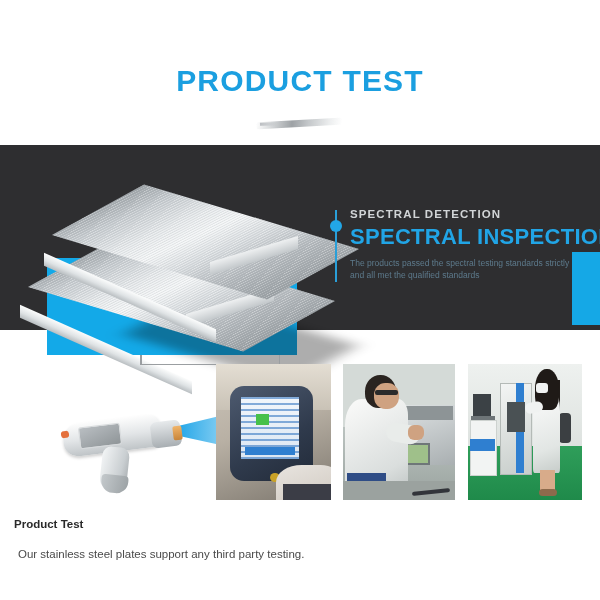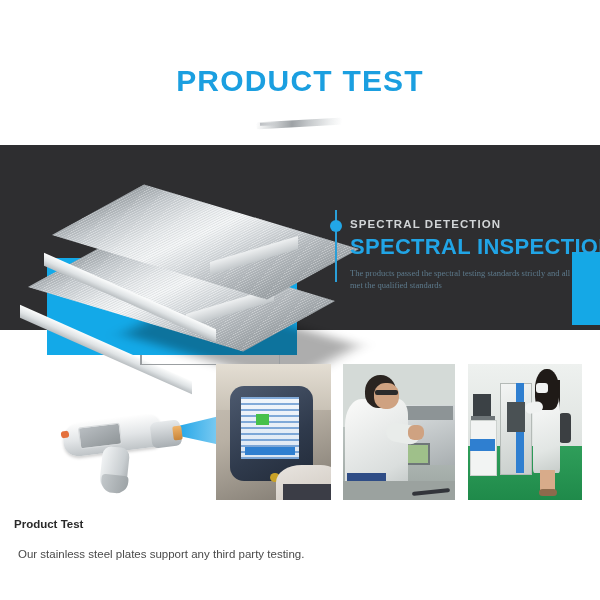--- a/index.html
+++ b/index.html
@@ -62,32 +62,32 @@
   .p2-side{left:148px;top:126px;width:88px;height:13px;transform:skewY(-16.5deg);}
   .plate-shadow{
     position:absolute;left:120px;top:120px;width:165px;height:90px;
     background:rgba(0,0,0,.32);filter:blur(7px);
     transform:matrix(1,0.30,-0.78,0.43,0,0);
   }
 
   
   .marker-line{position:absolute;left:335px;top:190px;width:2px;height:72px;background:#2a9fd8;}
   .marker-dot{position:absolute;left:330px;top:200px;width:12px;height:12px;border-radius:50%;background:#22a6e6;}
-  .txt-block{position:absolute;left:350px;top:198px;width:230px;}
+  .txt-block{position:absolute;left:350px;top:188px;width:230px;}
   .kicker{
     font-size:11.5px;letter-spacing:1.1px;color:#d2d5d7;font-weight:600;
     font-family:"Liberation Sans", sans-serif;
   }
   .headline{
     margin-top:4px;font-size:22px;font-weight:bold;color:#21a5e6;letter-spacing:.3px;
     font-family:"Liberation Sans", sans-serif;white-space:nowrap;
   }
   .subcopy{
     margin-top:7px;font-size:8.5px;line-height:12px;color:#5d7a8c;
-    font-family:Liberation Serif, serif;
+    font-family:Liberation Sans, sans-serif;
   }
 
   
   .bracket{position:absolute;left:140px;top:335px;width:140px;height:10px;}
   .bracket-v1{position:absolute;left:0;top:0;width:1.5px;height:10px;background:#9a9ea1;}
   .bracket-h{position:absolute;left:0;top:8.5px;width:140px;height:1.5px;background:#9a9ea1;}
   .bracket-v2{position:absolute;left:138.5px;top:0;width:1.5px;height:10px;background:#9a9ea1;}
 
   
   .gun{position:absolute;left:55px;top:385px;width:135px;height:90px;}

